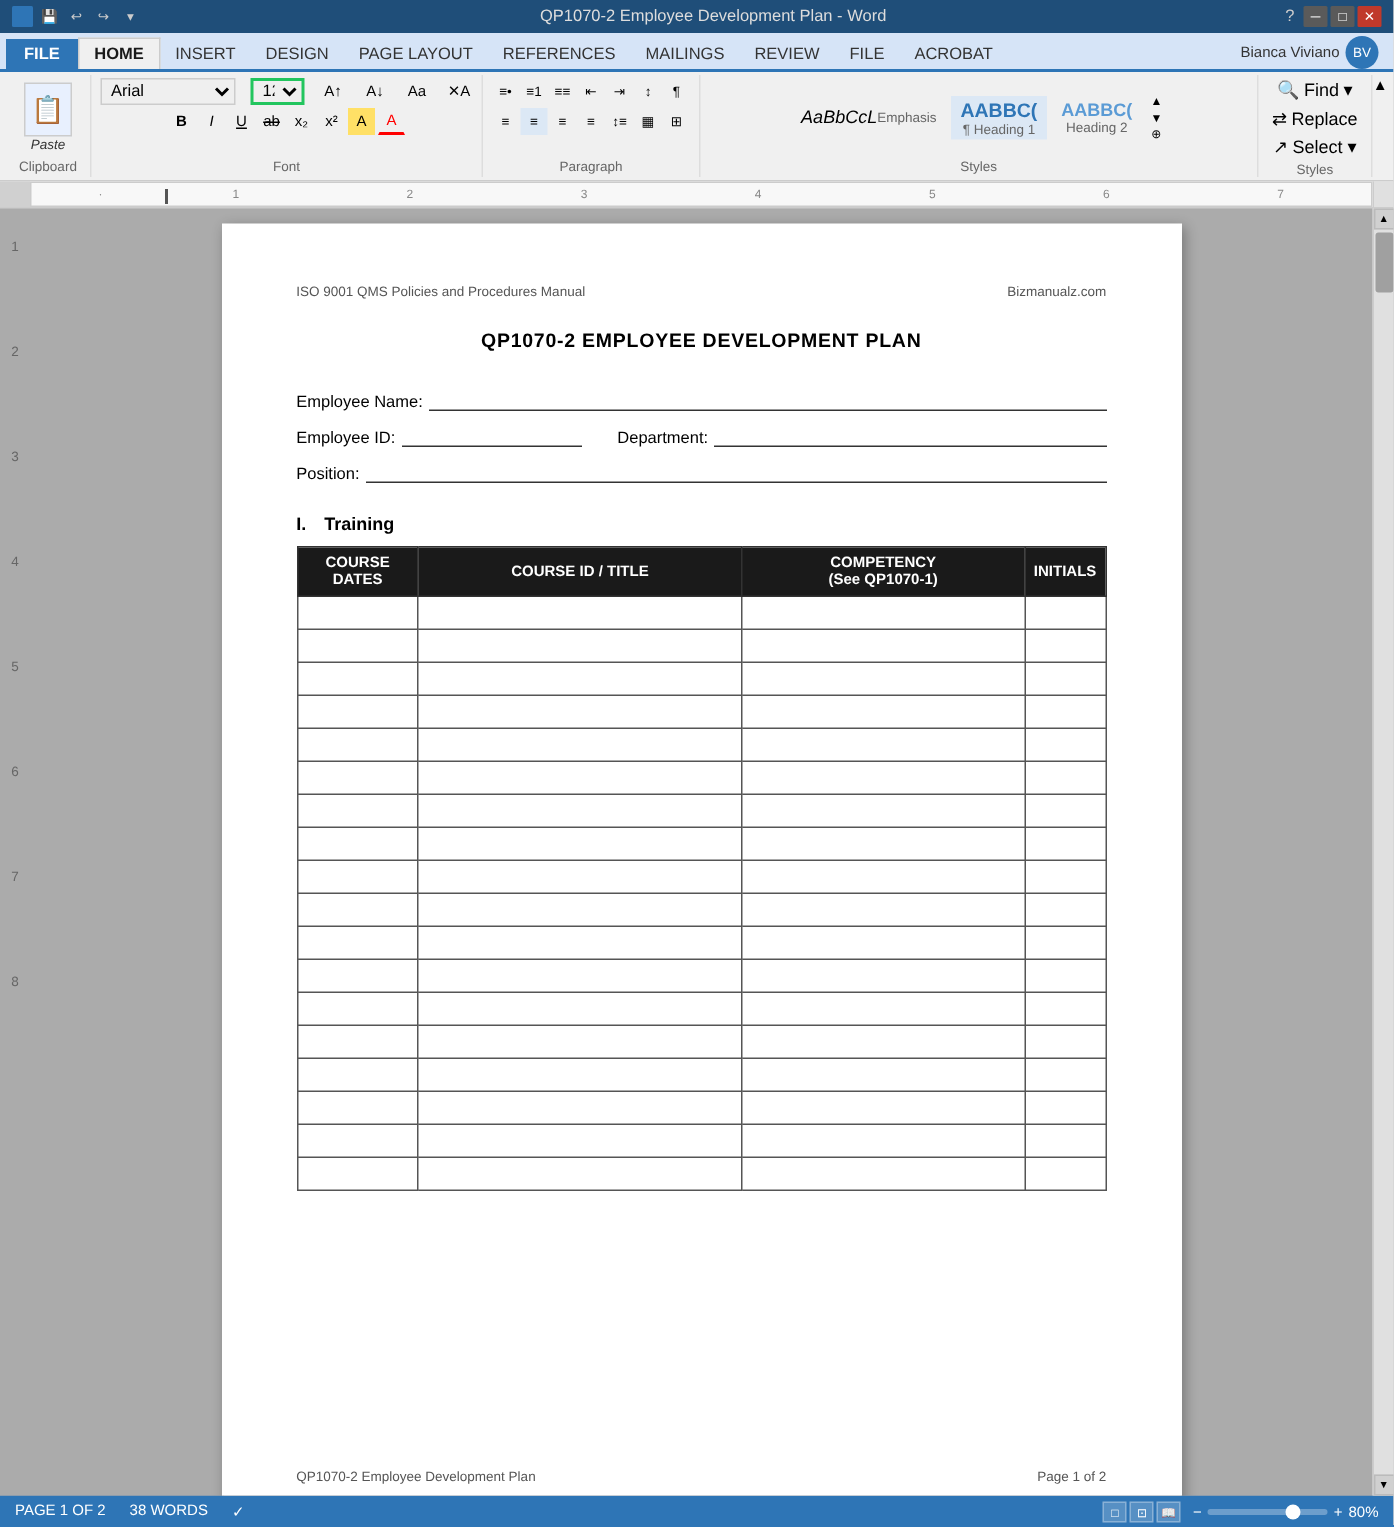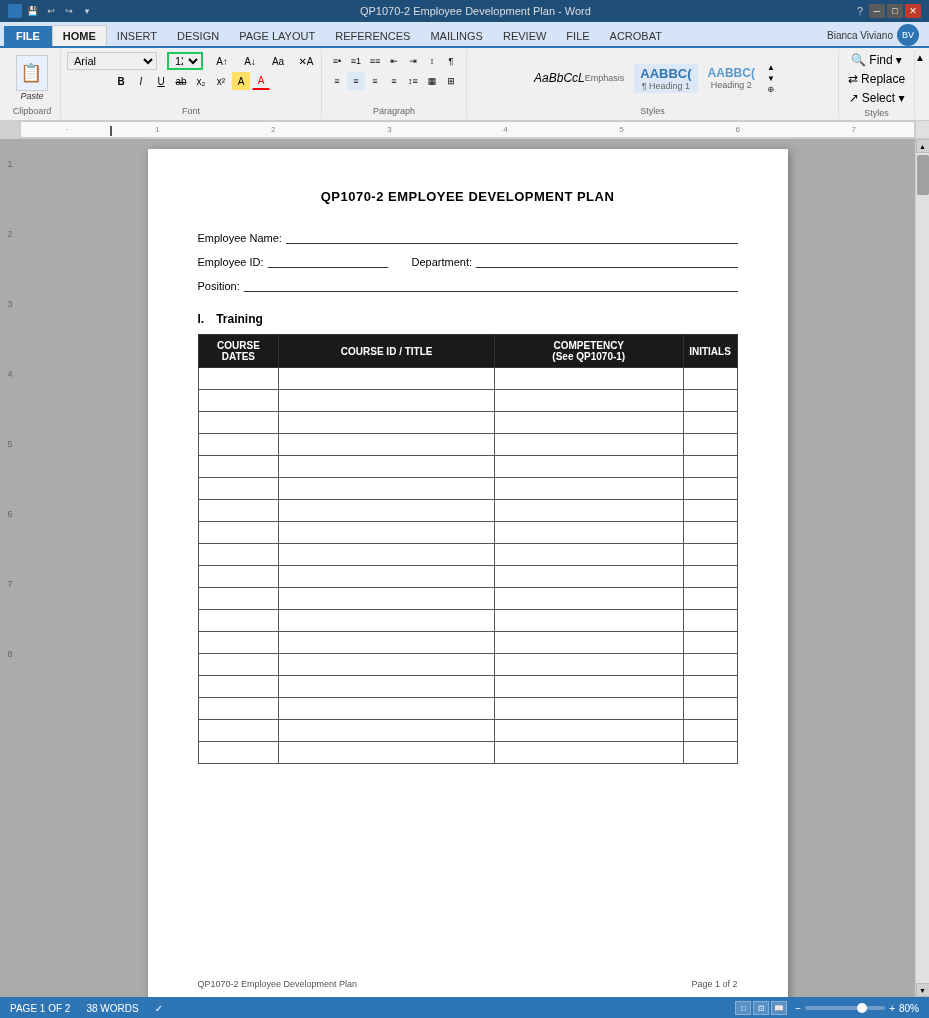--- a/index.html
+++ b/index.html
@@ -291,20 +291,24 @@
     <span>4</span>
     <span>5</span>
     <span>6</span>
     <span>7</span>
     <span>8</span>
   </div>
 
   <div class="doc-area">
     <div class="doc-page">
 
+      <div class="doc-header">
+        <span>ISO 9001 QMS Policies and Procedures Manual</span>
+        <span>Bizmanualz.com</span>
+      </div>
 
       <div class="doc-title">QP1070-2 EMPLOYEE DEVELOPMENT PLAN</div>
 
       <div class="form-section">
         <div class="form-line">
           <span class="form-label">Employee Name:</span>
           <div class="form-underline"></div>
         </div>
         <div class="form-line">
           <span class="form-label">Employee ID:</span>

